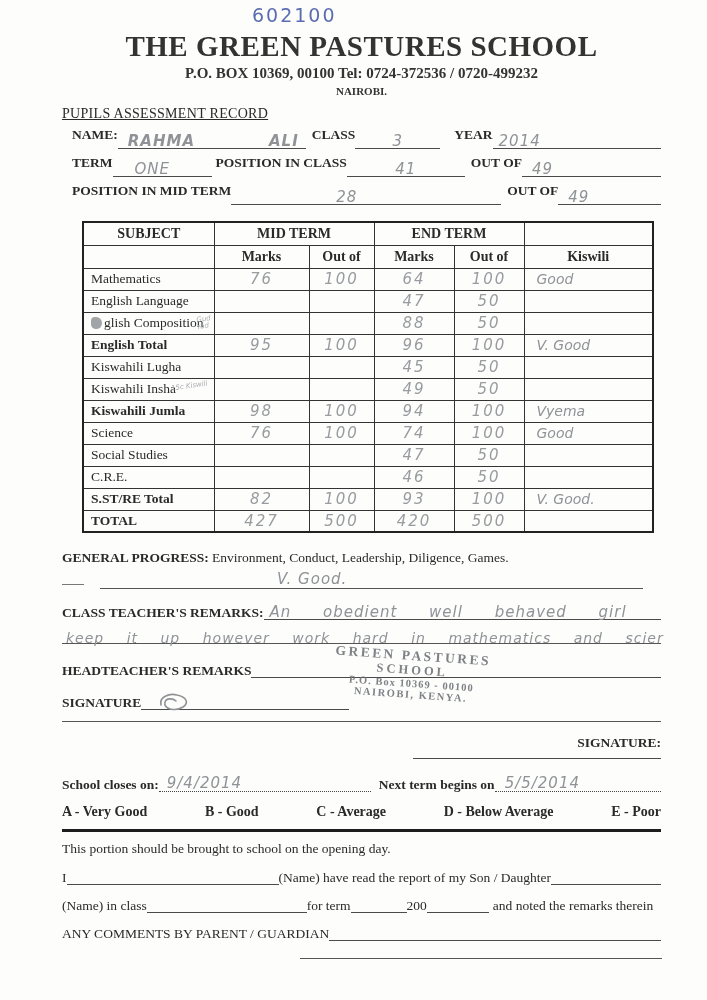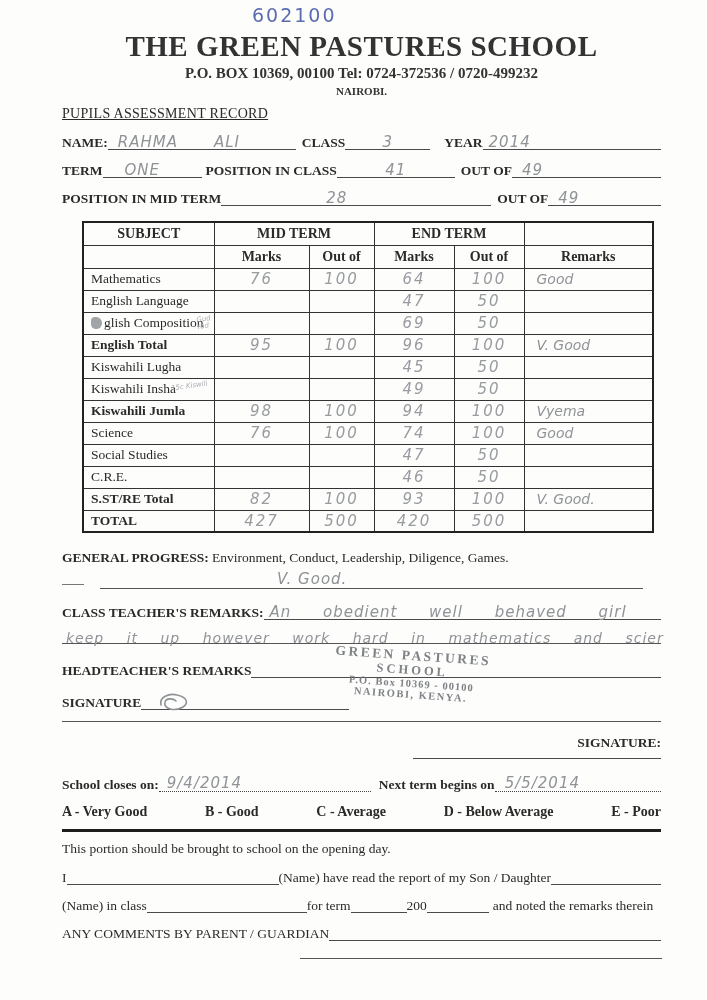--- a/index.html
+++ b/index.html
@@ -17,21 +17,21 @@
   }
   .hw-blue { font-family:"DejaVu Sans", sans-serif; color:#5c6cb0; }
   .sp { letter-spacing:6px; }
   
   .serial { position:absolute; top:4px; left:252px; font-size:19px; letter-spacing:2px; }
   .title { text-align:center; font-size:29px; font-weight:bold; letter-spacing:.5px; line-height:33px; color:#333; }
   .addr  { text-align:center; font-size:15px; font-weight:bold; margin-top:2px; color:#333; }
   .city  { text-align:center; font-size:11px; font-weight:bold; margin-top:3px; color:#333; }
   .form-title { font-size:14px; font-weight:normal; text-decoration:underline; margin-top:9px; letter-spacing:.3px; }
   
-  .frow { display:flex; align-items:flex-end; margin-top:5px; height:23px; }
+  .frow { display:flex; align-items:flex-start; margin-top:5px; height:23px;margin-left:10px; }
   .lbl  { font-size:13.5px; font-weight:bold; white-space:nowrap; line-height:15px; }
   .seg  { border-bottom:1.4px solid #4a4a4a; display:flex; align-items:flex-end; height:22px; position:relative; }
   .seg .hw { font-size:15px; margin-bottom:-2px; }
   
   table { border-collapse:collapse; margin:15px 0 0 20px; width:570px; table-layout:fixed; }
   td { border:1.5px solid #333; font-size:13.5px; padding:1px 6px; height:22px; vertical-align:middle; overflow:visible; }
   table { border:2.5px solid #222; }
   .th1 td { font-size:14px; font-weight:bold; text-align:center; height:23px; }
   .th2 td { font-size:14px; font-weight:bold; text-align:center; height:23px; }
   td.subj { padding-left:7px; white-space:nowrap; position:relative; }
@@ -80,21 +80,21 @@
 <div class="sheet">
 
   <div class="serial hw-blue">602100</div>
   <div class="title">THE GREEN PASTURES SCHOOL</div>
   <div class="addr">P.O. BOX 10369, 00100  Tel: 0724-372536 / 0720-499232</div>
   <div class="city">NAIROBI.</div>
   <div class="form-title">PUPILS ASSESSMENT RECORD</div>
 
   <div class="frow">
     <span class="lbl">NAME:</span>
-    <span class="seg" style="width:188px; padding-left:10px; gap:36px;">
+    <span class="seg" style="width:188px; padding-left:10px; gap:74px;font-weight:bold;">
       <span class="hw">RAHMA</span>
       <span class="hw">ALI</span>
     </span>
     <span class="lbl" style="margin-left:6px;">CLASS</span>
     <span class="seg" style="width:85px; justify-content:center;">
       <span class="hw">3</span>
     </span>
     <span class="lbl" style="margin-left:14px;">YEAR</span>
     <span class="seg" style="flex:1; padding-left:6px;">
       <span class="hw">2014</span>
@@ -142,21 +142,21 @@
       <td colspan="2">MID TERM</td>
       <td colspan="2">END TERM</td>
       <td></td>
     </tr>
     <tr class="th2">
       <td></td>
       <td>Marks</td>
       <td>Out of</td>
       <td>Marks</td>
       <td>Out of</td>
-      <td>Remarks</td>
+      <td>Kiswili</td>
     </tr>
 
     <tr>
       <td class="subj">Mathematics</td>
       <td class="hwc">76</td>
       <td class="hwc sp">100</td>
       <td class="hwc">64</td>
       <td class="hwc sp">100</td>
       <td class="rem">Good</td>
     </tr>
@@ -169,21 +169,21 @@
       <td class="rem"></td>
     </tr>
     <tr>
       <td class="subj">
         <span class="smudge"></span><span>glish Composition</span>
         <span class="pnote" style="right:2px; top:3px;">Gud
 rad</span>
       </td>
       <td class="hwc"></td>
       <td class="hwc sp"></td>
-      <td class="hwc">69</td>
+      <td class="hwc">88</td>
       <td class="hwc sp">50</td>
       <td class="rem"></td>
     </tr>
     <tr class="trow-bold">
       <td class="subj">English Total</td>
       <td class="hwc">95</td>
       <td class="hwc sp">100</td>
       <td class="hwc">96</td>
       <td class="hwc sp">100</td>
       <td class="rem">V. Good</td>

